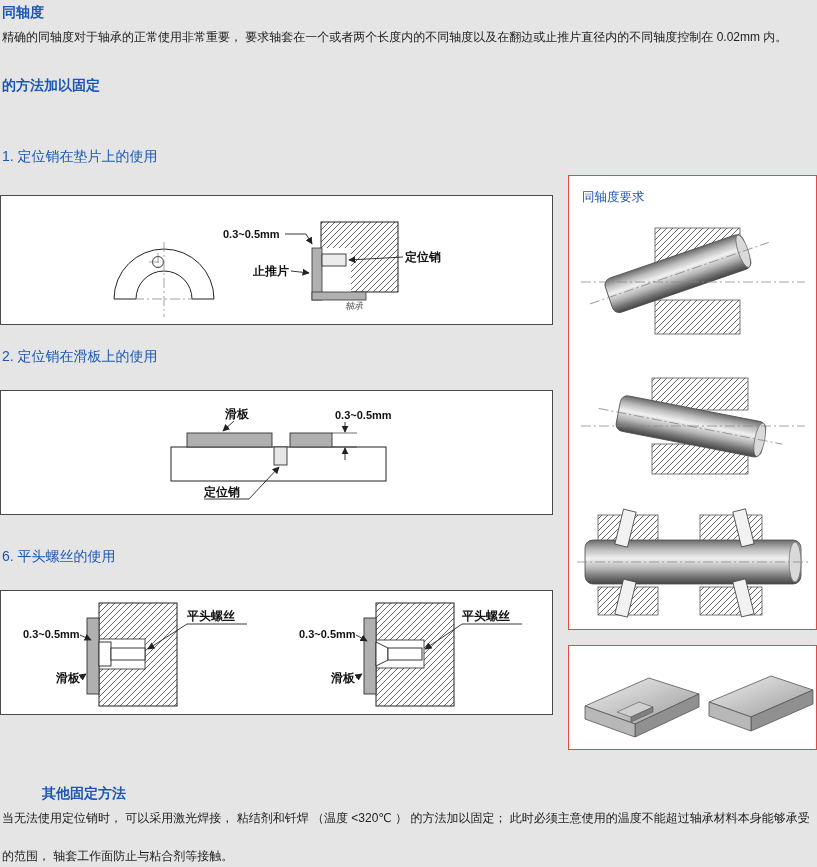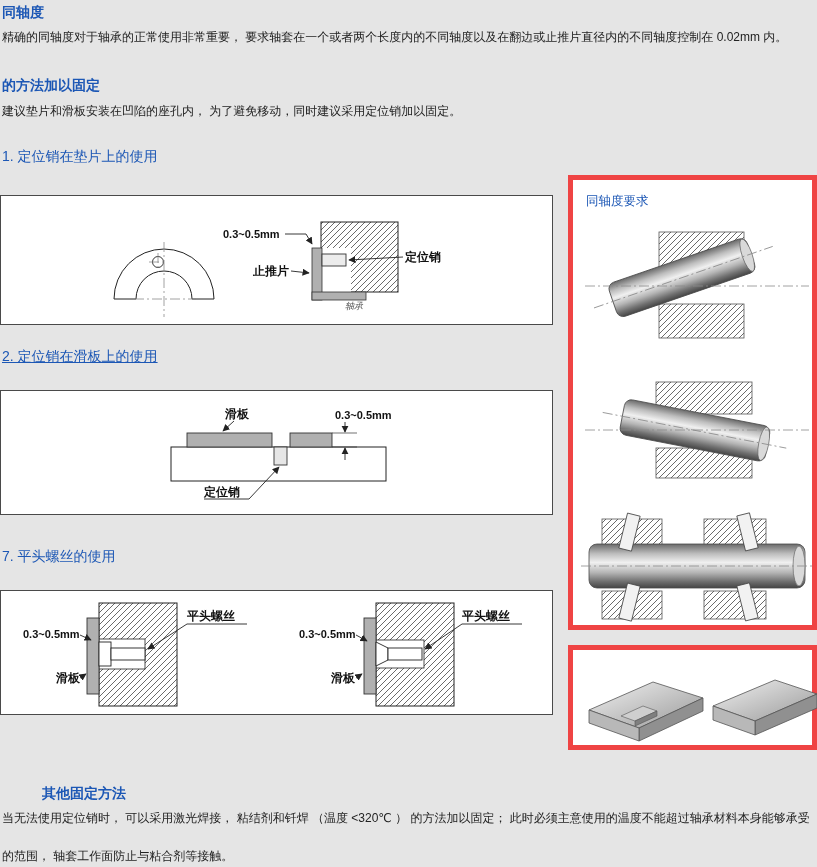--- a/index.html
+++ b/index.html
@@ -3,21 +3,21 @@
 <meta charset="utf-8">
 <style>
   * { box-sizing: border-box; }
   html, body { margin: 0; padding: 0; background: #ffffff; }
   body { font-family: "Liberation Sans", "DejaVu Sans", sans-serif; }
   .page { position: relative; width: 817px; height: 867px; background: #e5e5e5; overflow: hidden; }
   .h { position: absolute; font-size: 14px; font-weight: bold; color: var(--accent, #1c57b5); white-space: nowrap; }
   .para { position: absolute; font-size: 12px; color: #222; line-height: 1.45; }
   .cap { position: absolute; font-size: 14px; color: var(--accent, #1c57b5); white-space: nowrap; }
   .figbox { position: absolute; border: 1px solid #4a4a4a; background: #fff; }
-  .panel { position: absolute; border: 5px solid #ef4444; background: #fff; }
+  .panel { position: absolute; border: 1px solid #ef4444; background: #fff; }
   .panel-title { position: absolute; left: 13px; top: 13px; font-size: 12.5px; color: var(--accent, #1c57b5); }
   svg { display: block; }
   svg text { font-family: "Liberation Sans", "DejaVu Sans", sans-serif; }
   .dimtxt { font-size: 11px; font-weight: bold; fill: #111; }
   .lbltxt { font-size: 12px; font-weight: bold; fill: #111; }
   .tinytxt { font-size: 9px; font-style: italic; fill: #555; }
   .ldr { stroke: #222; stroke-width: 0.9; fill: none; }
   .thin { stroke: #333; stroke-width: 0.7; fill: none; }
   .cdash { stroke: #8a8a8a; stroke-width: 0.8; stroke-dasharray: 10 3 2 3; fill: none; }
 </style>
@@ -47,21 +47,20 @@
     </marker>
   </defs>
 </svg>
 
 <div class="page">
 
   <div class="h" style="left:2px; top:4px;">同轴度</div>
   <div class="para" style="left:2px; top:29px; width:812px;">精确的同轴度对于轴承的正常使用非常重要， 要求轴套在一个或者两个长度内的不同轴度以及在翻边或止推片直径内的不同轴度控制在 0.02mm 内。</div>
 
   <div class="h" style="left:2px; top:77px;">的方法加以固定</div>
-  <div class="para" style="left:2px; top:103px; width:812px;">建议垫片和滑板安装在凹陷的座孔内， 为了避免移动，同时建议采用定位销加以固定。</div>
 
   <div class="cap" style="left:2px; top:148px;">1. 定位销在垫片上的使用</div>
   <div class="figbox" style="left:0px; top:195px; width:553px; height:130px;">
     <svg viewBox="0 0 551 128" width="551" height="128">
 
       <g>
         <path d="M113,103 A50,50 0 0 1 213,103 L191,103 A28,28 0 0 0 135,103 Z" fill="#ffffff" stroke="#222" stroke-width="1"></path>
         <circle cx="157" cy="66" r="5.5" fill="#ffffff" stroke="#222" stroke-width="0.9"></circle>
         <g class="cdash">
           <line x1="163" y1="46" x2="163" y2="121"></line>
@@ -83,21 +82,21 @@
       <line x1="284" y1="38" x2="305" y2="38" class="ldr"></line>
       <line x1="305" y1="38" x2="311" y2="48" class="ldr" marker-end="url(#arr)"></line>
       <text x="252" y="79" class="lbltxt">止推片</text>
       <line x1="290" y1="75" x2="308" y2="77" class="ldr" marker-end="url(#arr)"></line>
       <text x="404" y="65" class="lbltxt">定位销</text>
       <line x1="402" y1="61" x2="348" y2="64" class="ldr" marker-end="url(#arr)"></line>
       <text x="344" y="113" class="tinytxt">轴承</text>
     </svg>
   </div>
 
-  <div class="cap" style="left:2px; top:348px;text-decoration:underline;">2. 定位销在滑板上的使用</div>
+  <div class="cap" style="left:2px; top:348px;">2. 定位销在滑板上的使用</div>
   <div class="figbox" style="left:0px; top:390px; width:553px; height:125px;">
     <svg viewBox="0 0 551 123" width="551" height="123">
       <g>
         <rect x="170" y="56" width="215" height="34" fill="#ffffff" stroke="#222" stroke-width="1"></rect>
         <rect x="186" y="42" width="85" height="14" fill="#b0b0b0" stroke="#333" stroke-width="0.9"></rect>
         <rect x="289" y="42" width="42" height="14" fill="#b0b0b0" stroke="#333" stroke-width="0.9"></rect>
         <rect x="273" y="56" width="13" height="18" fill="#e6e6e6" stroke="#333" stroke-width="0.9"></rect>
       </g>
       <text x="224" y="27" class="lbltxt">滑板</text>
       <line x1="233" y1="30" x2="222" y2="40" class="ldr" marker-end="url(#arr)"></line>
@@ -105,21 +104,21 @@
       <line x1="331" y1="42" x2="356" y2="42" class="thin"></line>
       <line x1="331" y1="56" x2="356" y2="56" class="thin"></line>
       <line x1="344" y1="31" x2="344" y2="41" class="ldr" marker-end="url(#arr)"></line>
       <line x1="344" y1="69" x2="344" y2="57" class="ldr" marker-end="url(#arr)"></line>
       <text x="203" y="105" class="lbltxt">定位销</text>
       <line x1="203" y1="108" x2="248" y2="108" class="ldr"></line>
       <line x1="248" y1="108" x2="278" y2="76" class="ldr" marker-end="url(#arr)"></line>
     </svg>
   </div>
 
-  <div class="cap" style="left:2px; top:548px;">7. 平头螺丝的使用</div>
+  <div class="cap" style="left:2px; top:548px;">6. 平头螺丝的使用</div>
   <div class="figbox" style="left:0px; top:590px; width:553px; height:125px;">
     <svg viewBox="0 0 551 123" width="551" height="123">
 
       <g>
         <rect x="98" y="12" width="78" height="103" fill="url(#hatch)" stroke="#222" stroke-width="1"></rect>
         <rect x="98" y="48" width="46" height="30" fill="#ffffff" stroke="#222" stroke-width="0.8"></rect>
         <rect x="86" y="27" width="12" height="76" fill="#b0b0b0" stroke="#333" stroke-width="0.9"></rect>
         <rect x="98" y="51" width="12" height="24" fill="#ffffff" stroke="#222" stroke-width="0.9"></rect>
         <rect x="110" y="57" width="34" height="12" fill="#ffffff" stroke="#222" stroke-width="0.9"></rect>
       </g>

